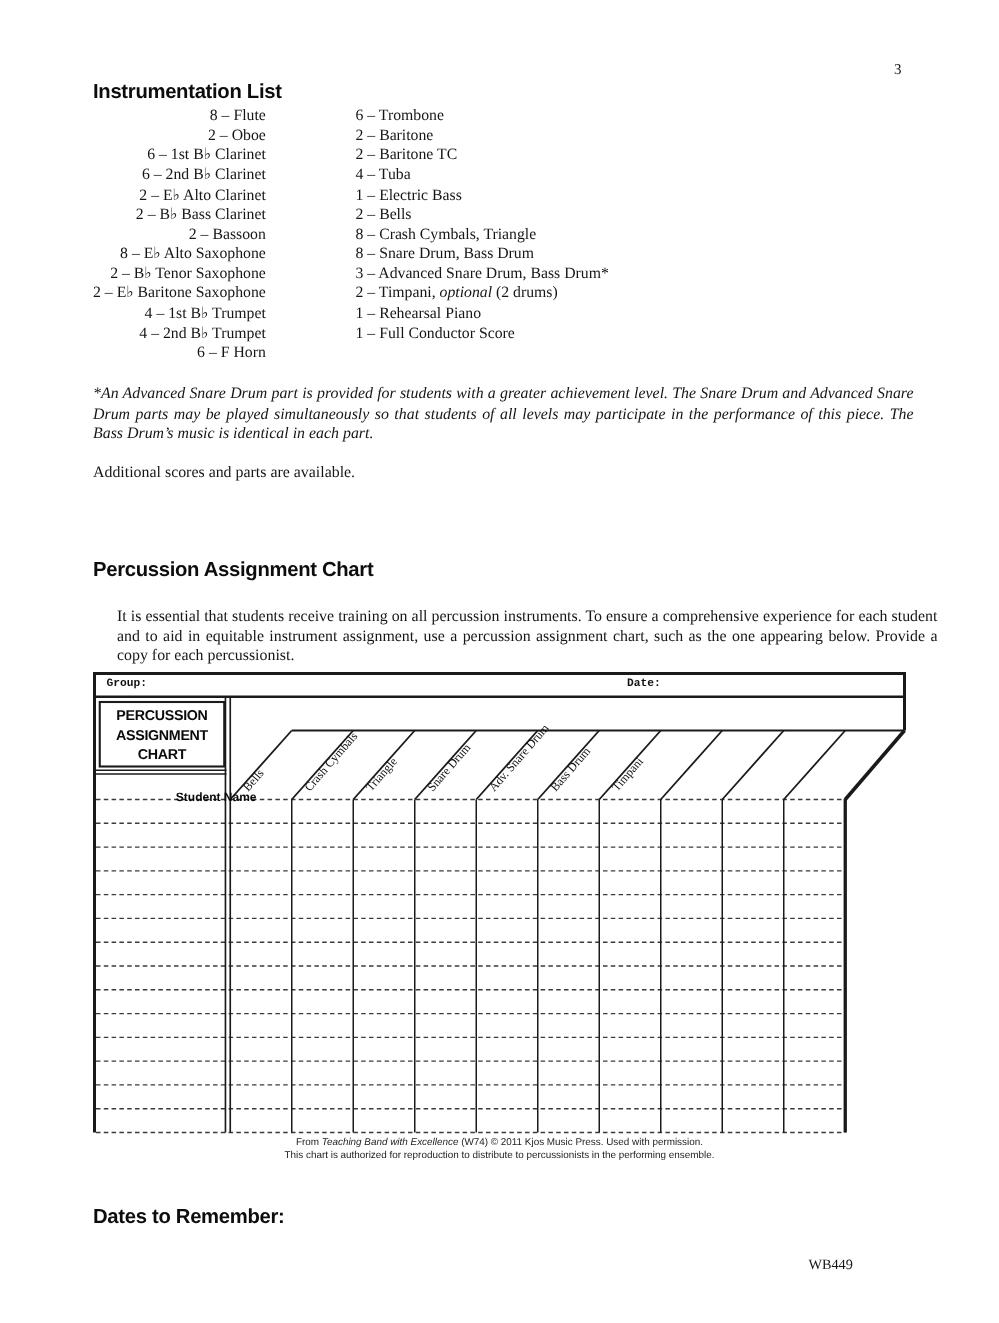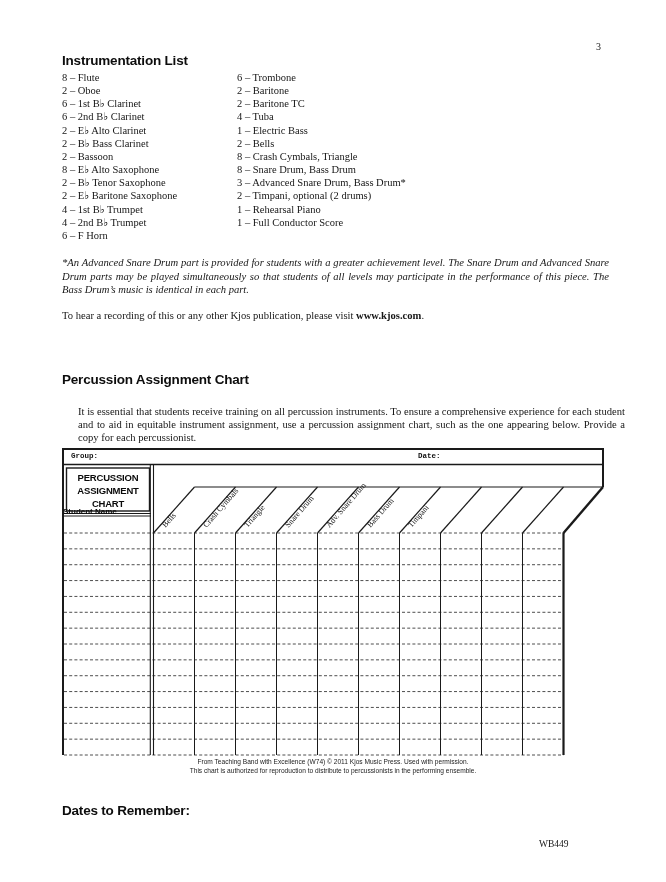--- a/index.html
+++ b/index.html
@@ -11,48 +11,48 @@
   .pageno{position:absolute;left:557px;top:41px;width:44px;text-align:right;font-size:10px;}
   .h1{
     position:absolute;margin:0;
     font-family:"Liberation Sans",sans-serif;font-weight:700;
     font-size:13.5px;letter-spacing:-0.2px;color:#0d0d0d;
   }
   .instr-h{left:62px;top:53px;}
   .perc-h{left:62px;top:372px;}
   .dates-h{left:62px;top:803px;}
   .instr-col{position:absolute;top:71px;font-size:10.5px;line-height:13.15px;white-space:nowrap;}
-  .instr-col.leftcol{left:62px;}
+  .instr-col.leftcol{left:62px;text-align:right;}
   .instr-col.rightcol{left:237px;}
   .footnote{
     position:absolute;left:62px;top:256px;width:547px;margin:0;
     font-style:italic;font-size:10.6px;line-height:13.5px;text-align:justify;
   }
   .notes{position:absolute;left:62px;top:309px;font-size:10.6px;line-height:13.3px;}
   .b{font-weight:700;}
-  .i{}
+  .i{font-style:italic;}
   .perc-body{
     position:absolute;left:62px;top:389px;width:547px;margin:16px;
     font-size:10.6px;line-height:13.2px;text-align:justify;
   }
   .chart{position:absolute;left:62px;top:448px;width:542px;height:309px;}
   .chart svg{position:absolute;left:0;top:0;}
   .group-label,.date-label{
     position:absolute;top:3.5px;
     font-family:Liberation Mono, monospace;font-weight:700;font-size:7.5px;color:#111;
   }
   .group-label{left:9px;}
   .date-label{left:356px;}
   .panel-title{
     position:absolute;left:5px;top:23px;width:82px;text-align:center;
     font-family:"Liberation Sans",sans-serif;font-weight:700;font-size:9.5px;line-height:13px;
     letter-spacing:-0.2px;color:#0a0a0a;
   }
   .student-label{
-    position:absolute;left:1px;top:59px;width:96px;text-align:left;
+    position:absolute;left:1px;top:79px;width:108px;text-align:right;
     font-family:"Liberation Sans",sans-serif;font-weight:700;font-size:8px;color:#0a0a0a;
   }
   .diag-label{font-family:"Liberation Serif",serif;font-size:8px;fill:#111;}
   .chart-footer{
     position:absolute;left:62px;top:756.5px;width:542px;text-align:center;
     font-family:"Liberation Sans",sans-serif;font-size:6.6px;line-height:9.6px;color:#1c1c1c;
   }
   .catalog{position:absolute;left:539px;top:839px;width:68px;text-align:left;font-size:9.5px;}
 </style>
 </head>
@@ -90,21 +90,21 @@
       <div class="list-line">8 – Snare Drum, Bass Drum</div>
       <div class="list-line">3 – Advanced Snare Drum, Bass Drum*</div>
       <div class="list-line"><span>2 – Timpani, </span><span class="i">optional</span><span> (2 drums)</span></div>
       <div class="list-line">1 – Rehearsal Piano</div>
       <div class="list-line">1 – Full Conductor Score</div>
     </div>
 
   <p class="footnote">*An Advanced Snare Drum part is provided for students with a greater achievement level. The Snare Drum and Advanced Snare Drum parts may be played simultaneously so that students of all levels may participate in the performance of this piece. The Bass Drum’s music is identical in each part.</p>
 
   <div class="notes">
-    <div><span>To hear a recording of this or any other Kjos publication, please visit </span><span class="b">www.kjos.com</span><span>.</span></div>
+    <div>Additional scores and parts are available.</div>
   </div>
 
   <h1 class="h1 perc-h">Percussion Assignment Chart</h1>
   <p class="perc-body">It is essential that students receive training on all percussion instruments. To ensure a comprehensive experience for each student and to aid in equitable instrument assignment, use a percussion assignment chart, such as the one appearing below. Provide a copy for each percussionist.</p>
 
   <div class="chart">
     <svg id="chart-svg" width="542" height="309" viewBox="0 0 542 309">
         <line x1="2" y1="85" x2="501.5" y2="85" stroke="#3a3a3a" stroke-width="0.9" stroke-dasharray="3 2.2"></line>
         <line x1="2" y1="100.85714285714286" x2="501.5" y2="100.85714285714286" stroke="#3a3a3a" stroke-width="0.9" stroke-dasharray="3 2.2"></line>
         <line x1="2" y1="116.71428571428572" x2="501.5" y2="116.71428571428572" stroke="#3a3a3a" stroke-width="0.9" stroke-dasharray="3 2.2"></line>

